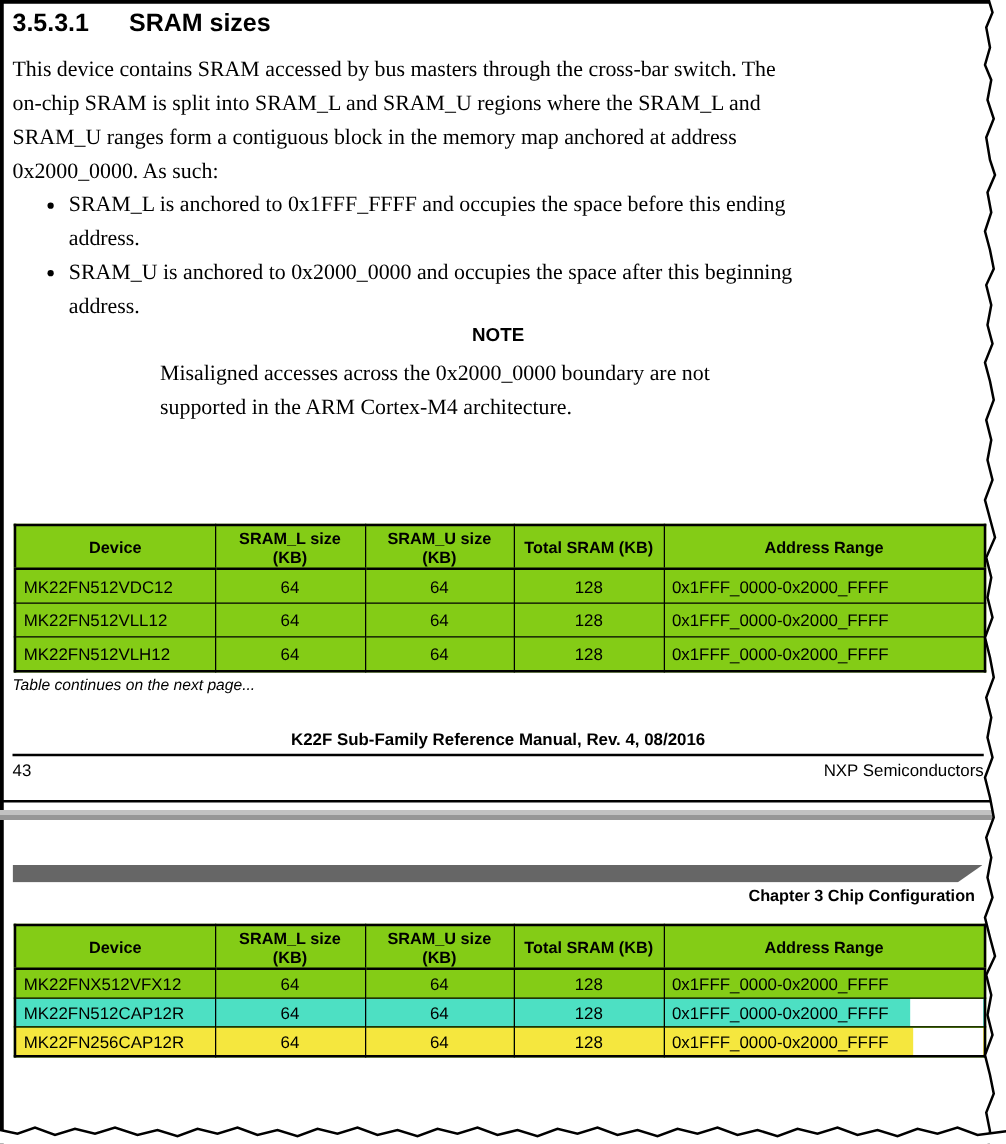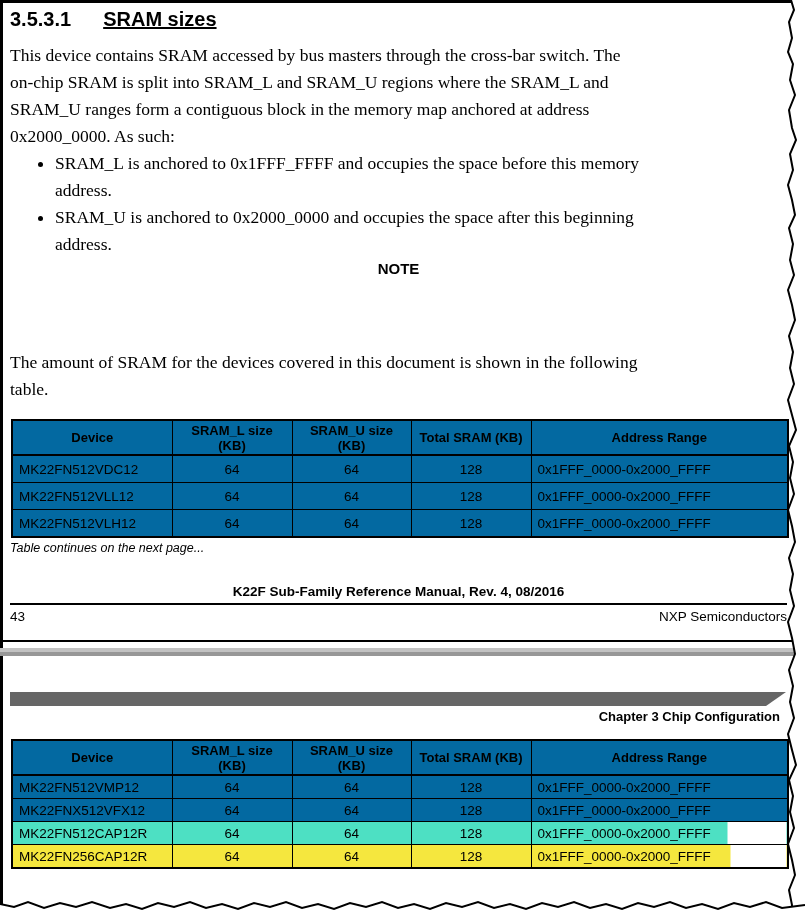--- a/index.html
+++ b/index.html
@@ -11,21 +11,21 @@
   .border-top{position:absolute;top:0;left:0;width:805px;height:3px;background:#000;}
   .border-left{position:absolute;top:0;left:0;width:3px;height:915px;background:#000;}
   .page1-bottom-line{position:absolute;top:640px;left:0;width:805px;height:2px;background:#000;}
   .separator-bar{position:absolute;top:648px;left:0;width:805px;height:8px;
     background:linear-gradient(to bottom,#c2c2c2 0 45%,#979797 45% 100%);}
   .torn-right{position:absolute;top:0;left:783px;width:22px;height:915px;z-index:30;}
   .torn-bottom{position:absolute;top:898px;left:0;width:805px;height:17px;z-index:31;}
   
   .serif{font-family:"Liberation Serif",serif;font-size:17.5px;line-height:27px;white-space:pre-line;}
   .heading{position:absolute;top:8px;left:10px;font-size:20px;font-weight:bold;}
-  .heading .h-title{margin-left:32px;text-decoration:underline;}
+  .heading .h-title{margin-left:32px;}
   .para1{position:absolute;top:42px;left:10px;width:780px;}
   .bullets{position:absolute;top:150px;left:10px;width:770px;}
   .bullets ul{margin:0;padding-left:45px;}
   .note-title{position:absolute;top:260px;left:10px;width:777px;text-align:center;
     font-size:15px;font-weight:bold;}
   .note-body{position:absolute;top:285px;left:128px;width:570px;}
   .para2{position:absolute;top:349px;left:10px;width:780px;}
   .continues{position:absolute;top:541px;left:10px;width:777px;text-align:left;
     font-size:12.5px;font-style:italic;}
   .manual-title{position:absolute;top:584px;left:10px;width:777px;text-align:center;
@@ -34,21 +34,21 @@
   .footer-row{position:absolute;top:609px;left:10px;width:777px;display:flex;
     justify-content:space-between;font-size:13.5px;}
   
   .chapter-bar{position:absolute;top:692px;left:10px;width:776px;height:14px;
     background:var(--chapter_bar_gray,#666);
     clip-path:polygon(0 0,100% 0,calc(100% - 20px) 100%,0 100%);}
   .chapter-text{position:absolute;top:709px;left:10px;width:770px;text-align:right;
     font-size:13px;font-weight:bold;}
   
   table.sram{border-collapse:collapse;table-layout:fixed;width:776px;
-    position:absolute;left:11px;background:#0369a1;}
+    position:absolute;left:11px;background:#84cc16;}
   .t1{top:419px;}
   .t2{top:739px;}
   table.sram{border:2px solid #000;}
   table.sram th,table.sram td{border:1px solid #000;overflow:hidden;}
   table.sram th{font-size:13px;font-weight:bold;text-align:center;vertical-align:middle;
     line-height:15px;padding:1px 2px;white-space:pre-line;height:31px;}
   table.sram thead th{border-bottom:2px solid #000;}
   table.sram td{font-size:13.5px;padding:0 6px;vertical-align:middle;}
   .t1 td{height:26px;}
   .t2 td{height:22px;}
@@ -71,31 +71,31 @@
     <span class="h-num">3.5.3.1</span><span class="h-title">SRAM sizes</span>
   </div>
 
   <div class="para1 serif">This device contains SRAM accessed by bus masters through the cross-bar switch. The
 on-chip SRAM is split into SRAM_L and SRAM_U regions where the SRAM_L and
 SRAM_U ranges form a contiguous block in the memory map anchored at address
 0x2000_0000. As such:</div>
 
   <div class="bullets">
     <ul>
-      <li class="serif">SRAM_L is anchored to 0x1FFF_FFFF and occupies the space before this memory
+      <li class="serif">SRAM_L is anchored to 0x1FFF_FFFF and occupies the space before this ending
 address.</li>
       <li class="serif">SRAM_U is anchored to 0x2000_0000 and occupies the space after this beginning
 address.</li>
     </ul>
   </div>
 
   <div class="note-title">NOTE</div>
-
-  <div class="para2 serif">The amount of SRAM for the devices covered in this document is shown in the following
-table.</div>
+  <div class="note-body serif">Misaligned accesses across the 0x2000_0000 boundary are not
+supported in the ARM Cortex-M4 architecture.</div>
+
 
   <table class="sram t1">
     <colgroup>
         <col style="width:160px">
         <col style="width:120px">
         <col style="width:119px">
         <col style="width:120px">
         <col style="width:257px">
       </colgroup>
     <thead>
@@ -161,27 +161,20 @@
         <th>Device</th>
         <th>SRAM_L size
 (KB)</th>
         <th>SRAM_U size
 (KB)</th>
         <th>Total SRAM (KB)</th>
         <th>Address Range</th>
       </tr>
     </thead>
     <tbody>
-      <tr>
-        <td class="dev">MK22FN512VMP12</td>
-        <td class="num">64</td>
-        <td class="num">64</td>
-        <td class="num">128</td>
-        <td class="range">0x1FFF_0000-0x2000_FFFF</td>
-      </tr>
       <tr>
         <td class="dev">MK22FNX512VFX12</td>
         <td class="num">64</td>
         <td class="num">64</td>
         <td class="num">128</td>
         <td class="range">0x1FFF_0000-0x2000_FFFF</td>
       </tr>
       <tr class="hl-cyan">
         <td class="dev">MK22FN512CAP12R</td>
         <td class="num">64</td>

